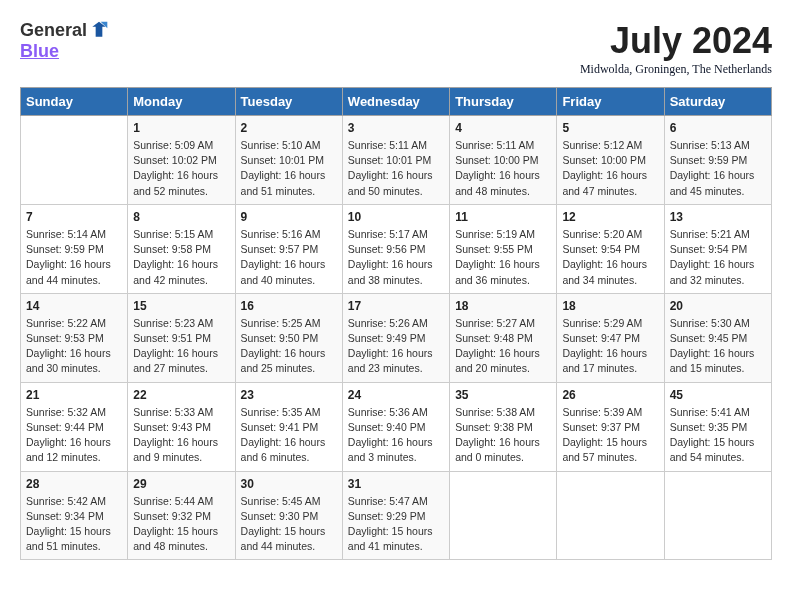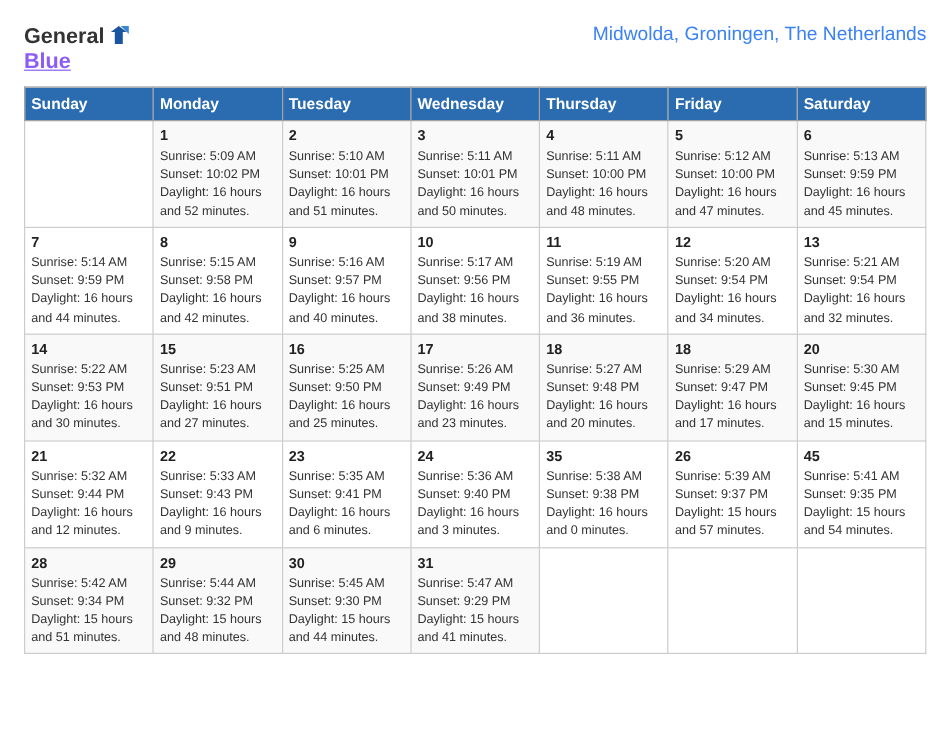--- a/index.html
+++ b/index.html
@@ -43,22 +43,23 @@
     }
     .title-section {
       text-align: right;
     }
     .month-year {
       font-size: 36px;
       font-weight: bold;
       color: #222;
     }
     .location {
-      font-size: 16px;
-      color: #3b82f6;
+      font-size: 12px;
+      color: #0f172a;
+      font-family: Liberation Serif, serif;
     }
     table {
       width: 100%;
       border-collapse: collapse;
       font-size: 11px;
     }
     thead tr th {
       background-color: #2b6cb0;
       color: #fff;
       padding: 6px 5px;
@@ -101,20 +102,21 @@
     <div class="logo-text">
       <span class="logo-general">General</span>
       <svg class="logo-icon" viewBox="0 0 24 24" fill="#1a56a0">
         <path d="M12 2 L20 8 L16 8 L16 20 L8 20 L8 8 L4 8 Z"></path>
         <path d="M14 2 L22 2 L22 10 Z" fill="#3a86d0"></path>
       </svg>
     </div>
     <span class="logo-blue">Blue</span>
   </div>
   <div class="title-section">
+    <div class="month-year">July 2024</div>
     <div class="location">Midwolda, Groningen, The Netherlands</div>
   </div>
 </div>
 
 <table>
   <thead>
     <tr>
     <th>Sunday</th>
         <th>Monday</th>
         <th>Tuesday</th>

